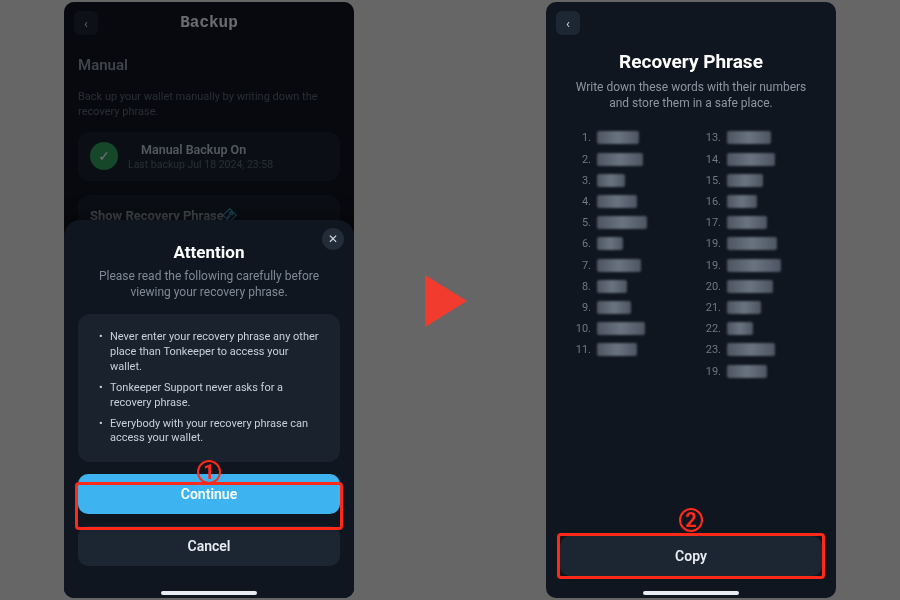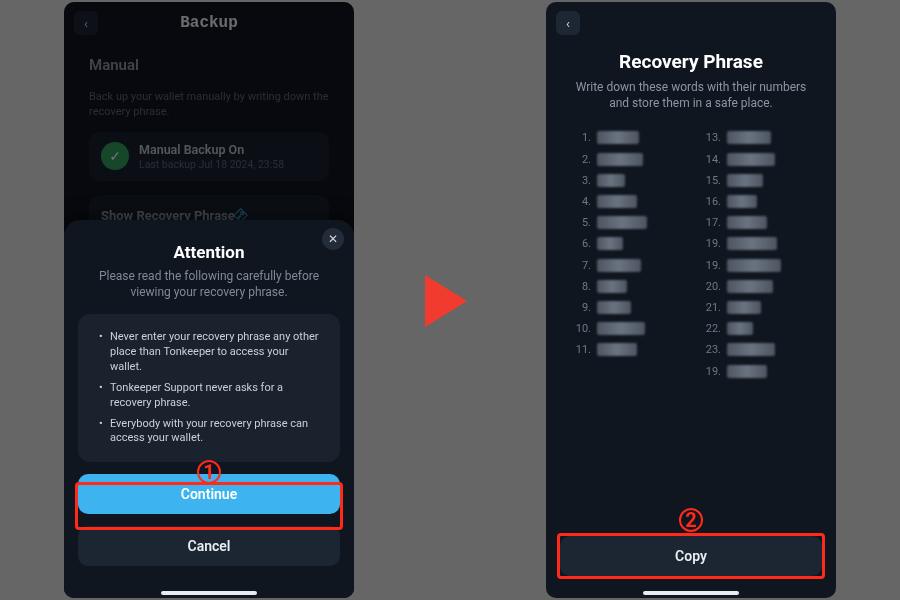--- a/index.html
+++ b/index.html
@@ -37,38 +37,38 @@
     border-radius: 6px;
     background: #1d2733;
     display: flex; align-items: center; justify-content: center;
     font-size: 13px;
     color: #cfd6dd;
   }
   .hdr-title { font-size: 16px; font-weight: 600; color: #e8edf2; font-family: Liberation Mono, monospace; }
 
   
   .dim-layer { position: absolute; inset: 0; background: rgba(0,0,0,0.55); z-index: 10; }
-  .bg-content { padding: 0 25px; z-index: 1; }
+  .bg-content { padding: 0 14px; z-index: 1; }
   .sec-title { font-size: 15px; font-weight: 600; color: #8d97a3; margin-top: 12px; }
   .sec-sub { font-size: 11px; color: #5b6673; line-height: 1.35; margin-top: 16px; }
   .card {
     background: #1a2330;
     border-radius: 12px;
     margin-top: 12px;
     padding: 10px 12px;
     display: flex; align-items: center; gap: 10px;
   }
   .check-circ {
     width: 28px; height: 28px; border-radius: 50%;
     background: #2f9e5a;
     display: flex; align-items: center; justify-content: center;
     color: #fff; font-size: 14px;
   }
   .card-tcol { flex: 1; }
-  .card-t1 { font-size: 12.5px; font-weight: 600; color: #b9c3cd; }
+  .card-t1 { font-size: 12.5px; font-weight: 600; color: #b9c3cd; margin-left: 13px; }
   .card-t2 { font-size: 10.5px; color: #5b6673; margin-top: 1px; }
   .row2 {
     background: #1a2330;
     border-radius: 12px;
     margin-top: 14px;
     padding: 12px 12px;
     display: flex; align-items: center; 
     font-size: 13px; color: #9aa7b4; font-weight: bold;
   }
   .key-ico { color: #3fa9d8; font-size: 14px; transform: rotate(45deg); }

